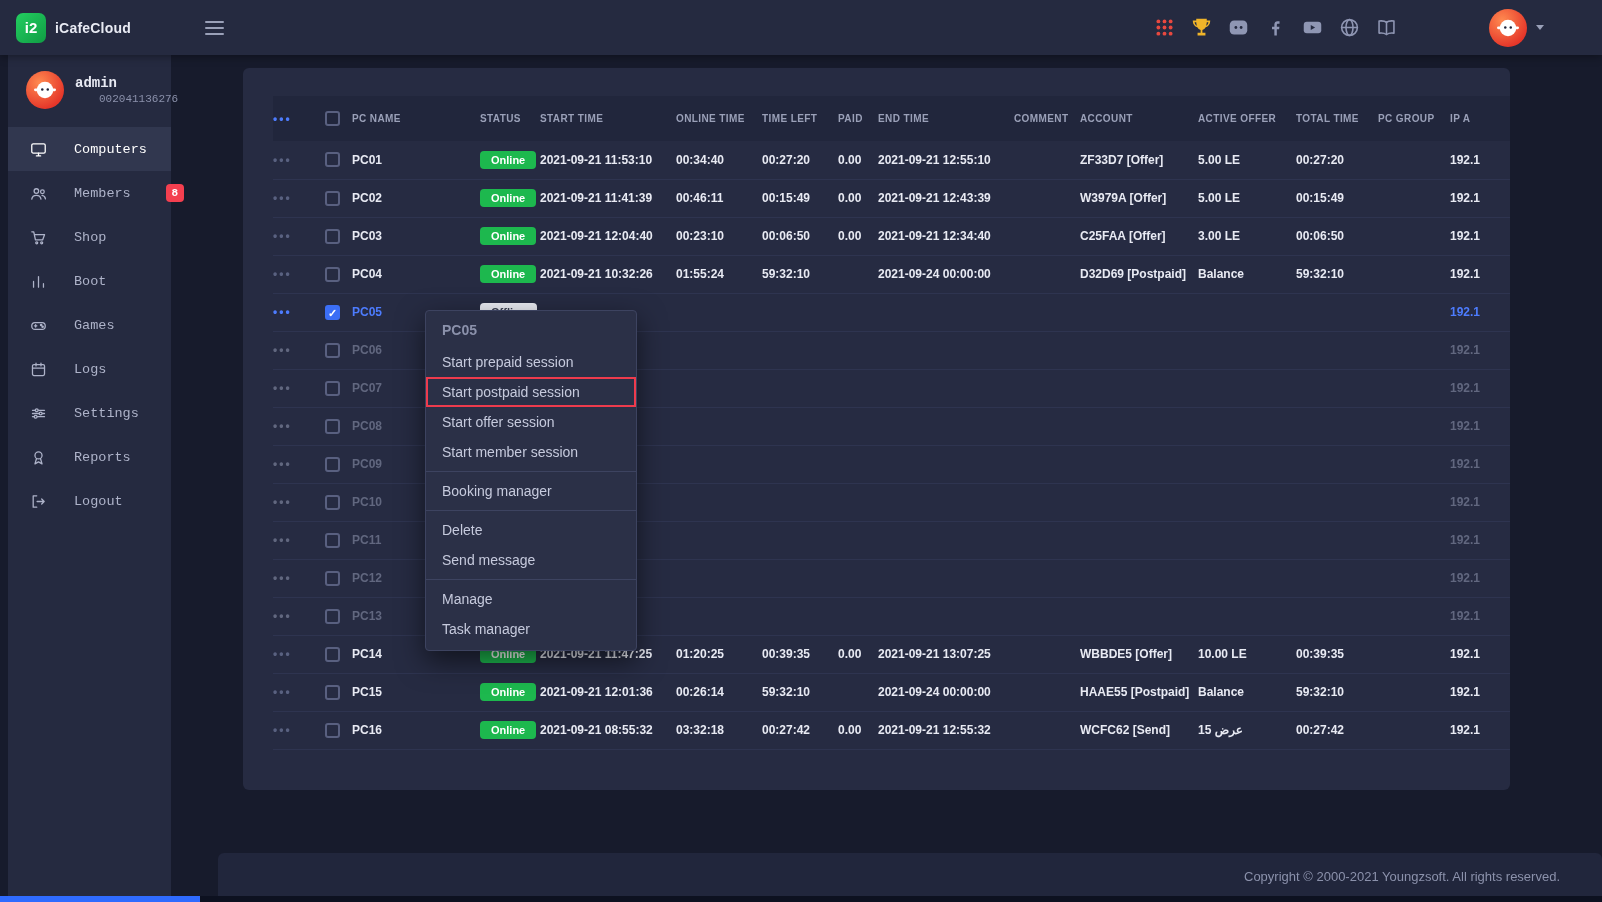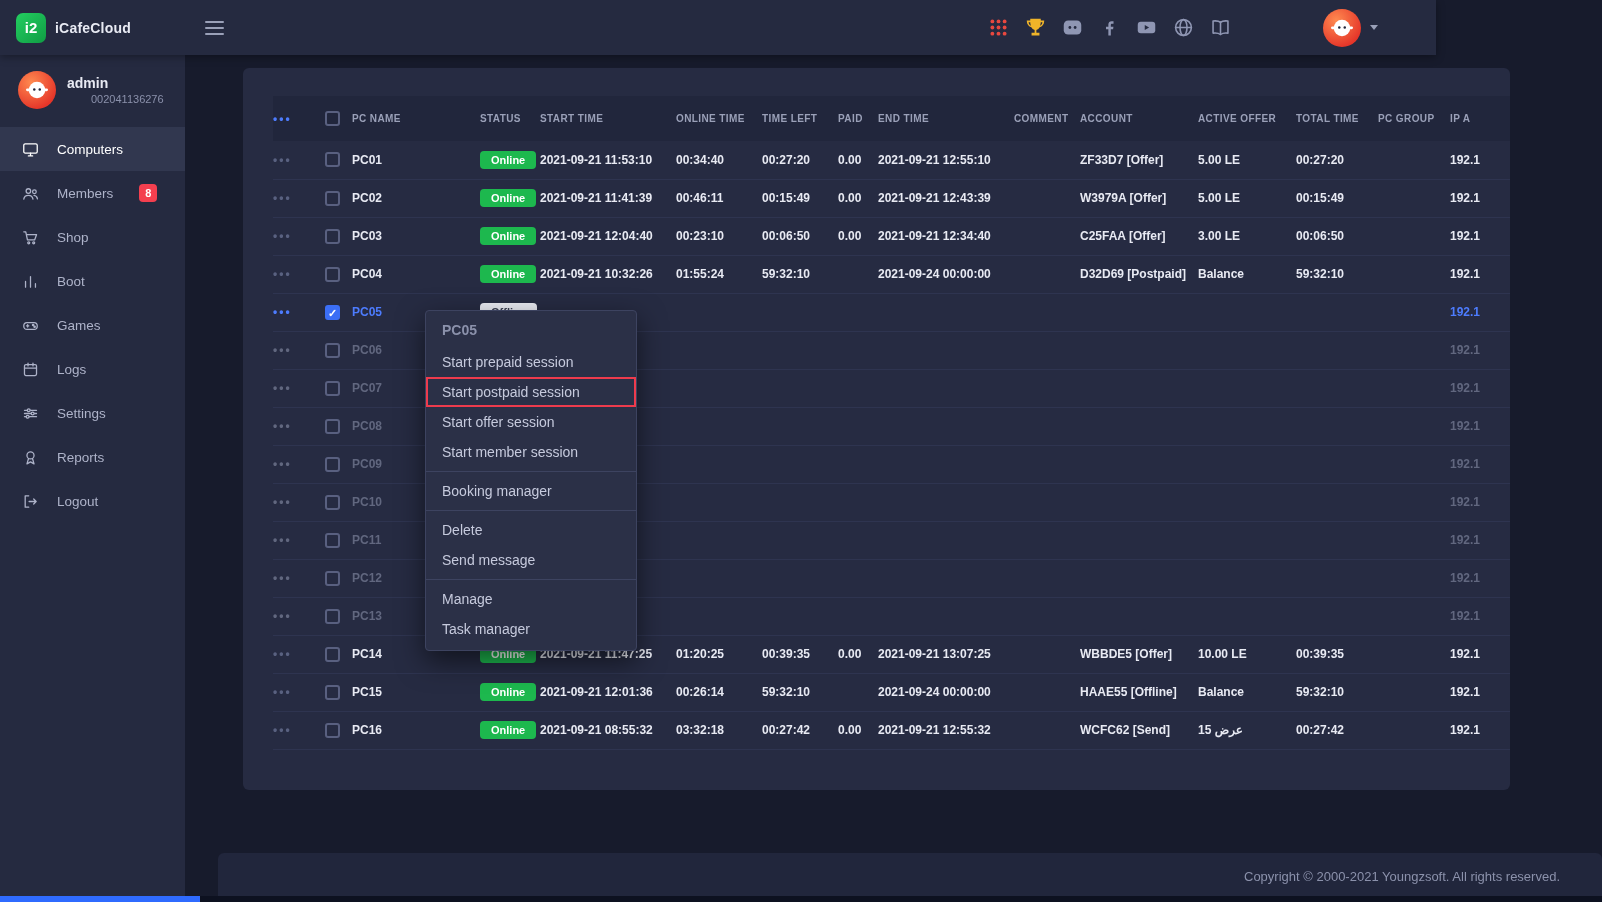--- a/index.html
+++ b/index.html
@@ -3,21 +3,21 @@
 <meta charset="utf-8">
 <style>
   * { margin:0; padding:0; box-sizing:border-box; }
   html,body { width:1602px; height:902px; }
   body {
     position:relative; overflow:hidden;
     background:#171b2c; color:#e8eaf3;
     font-family:"Liberation Sans", sans-serif;
   }
   
-  .topbar { position:absolute; top:0; left:0; width:1436px; height:55px;
+  .topbar { position:absolute; top:0; left:0; width:1602px; height:55px;
     background:#252a40; display:flex; align-items:center; z-index:40;
     box-shadow:0 2px 8px rgba(0,0,0,.35); }
   .brand { width:185px; display:flex; align-items:center; gap:9px; padding-left:16px; }
   .logo-mark { width:30px; height:30px; border-radius:7px;
     background:linear-gradient(135deg,#23ce60,#109c44);
     display:flex; align-items:center; justify-content:center;
     color:#fff; font-weight:bold; font-size:15px; }
   .brand-name { font-weight:bold; font-size:14px; letter-spacing:.2px; }
   .hamburger { margin-left:20px; cursor:pointer; }
   .hamburger div { width:19px; height:2px; background:#9aa0b8; margin:4px 0; border-radius:1px; }
@@ -25,30 +25,30 @@
   .tb-icon { width:22px; height:22px; display:inline-flex; align-items:center; justify-content:center; cursor:pointer; }
   .tb-icon svg { width:21px; height:21px; }
   .avatar-wrap { display:flex; align-items:center; gap:9px; margin-left:92px; margin-right:58px; cursor:pointer; }
   .avatar { width:38px; height:38px; border-radius:50%;
     background:radial-gradient(circle at 35% 30%, #ff8a50, #e53529 75%);
     display:flex; align-items:center; justify-content:center; }
   .avatar svg { width:30px; height:30px; }
   .chevron-down { width:0; height:0; border-left:4.5px solid transparent;
     border-right:4.5px solid transparent; border-top:5.5px solid #9aa0b8; }
   
-  .sidebar { position:absolute; top:55px; left:0; width:185px; height:847px;
-    background:#252a40; z-index:20; }
+  .sidebar { position:absolute; top:55px; left:8px; width:163px; height:847px;
+    background:#252a40; z-index:20;font-family:Liberation Mono, monospace; }
   .user-block { display:flex; align-items:center; gap:11px; padding:16px 16px 18px 18px; }
   .user-avatar { width:38px; height:38px; border-radius:50%;
     background:radial-gradient(circle at 35% 30%, #ff8a50, #e53529 75%);
     display:flex; align-items:center; justify-content:center; flex:0 0 auto; }
   .user-avatar svg { width:30px; height:30px; }
   .user-name { font-weight:bold; font-size:14px; }
   .user-id { font-size:11px; color:#8b91ab; margin-top:2px;margin-left:24px; }
-  .nav-item { height:44px; display:flex; align-items:center; gap:18px;
+  .nav-item { height:44px; display:flex; align-items:center; gap:27px;
     padding-left:22px; color:#aeb3c9; font-size:13.5px; cursor:pointer; }
   .nav-item.active { background:#31374f; color:#ffffff; }
   .nav-item svg { width:17px; height:17px; flex:0 0 auto; }
   .nav-badge { margin-left:8px; background:#f43f4f; color:#fff; font-size:11px;
     font-weight:bold; min-width:18px; height:18px; border-radius:4px;
     display:inline-flex; align-items:center; justify-content:center; padding:0 4px; }
   
   .card { position:absolute; left:243px; top:68px; width:1267px; height:722px;
     background:#262b42; border-radius:6px; overflow:hidden; z-index:5; }
   table { border-collapse:collapse; table-layout:fixed; width:1237px; margin:28px 0 0 30px; }
@@ -586,21 +586,21 @@
             <div class="cb"></div>
           </td>
           <td>PC15</td>
           <td><span class="badge online">Online</span></td>
           <td>2021-09-21 12:01:36</td>
           <td>00:26:14</td>
           <td>59:32:10</td>
           <td></td>
           <td>2021-09-24 00:00:00</td>
           <td></td>
-          <td>HAAE55 [Offline]</td>
+          <td>HAAE55 [Postpaid]</td>
           <td>Balance</td>
           <td>59:32:10</td>
           <td></td>
           <td>192.1</td>
         </tr>
         <tr class="online">
           <td class="dots">•••</td>
           <td>
             <div class="cb"></div>
           </td>

